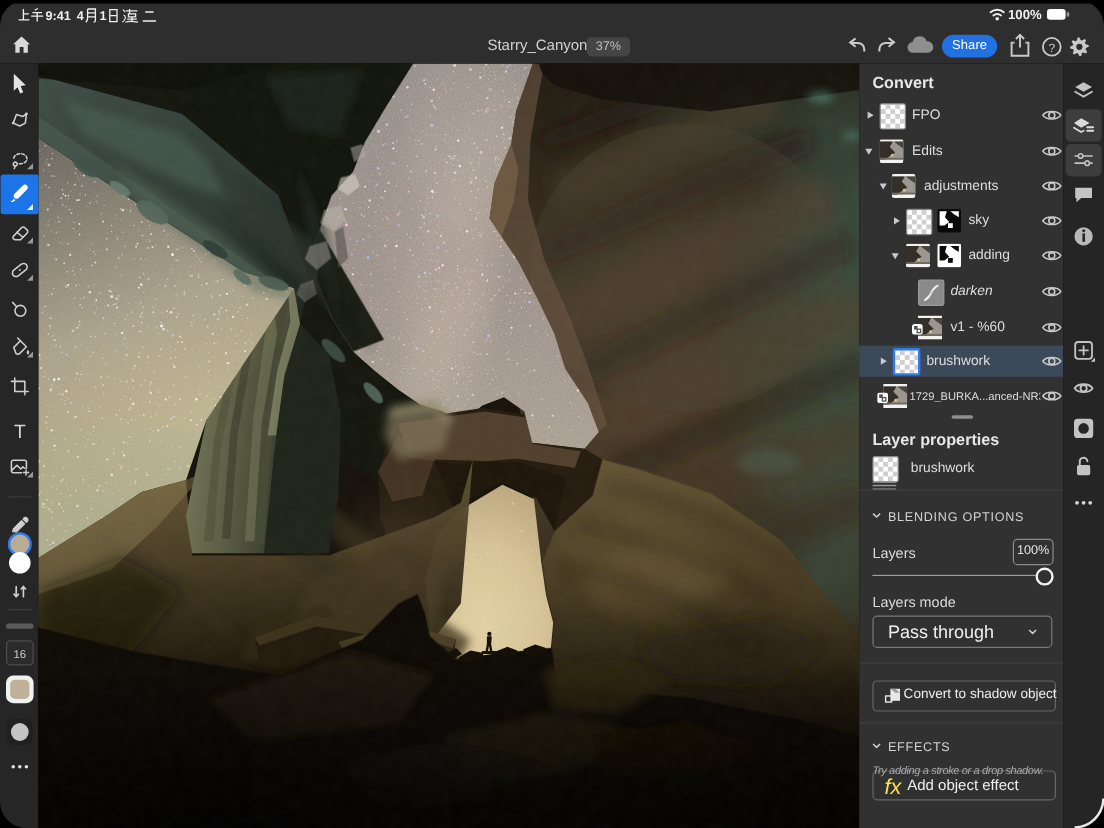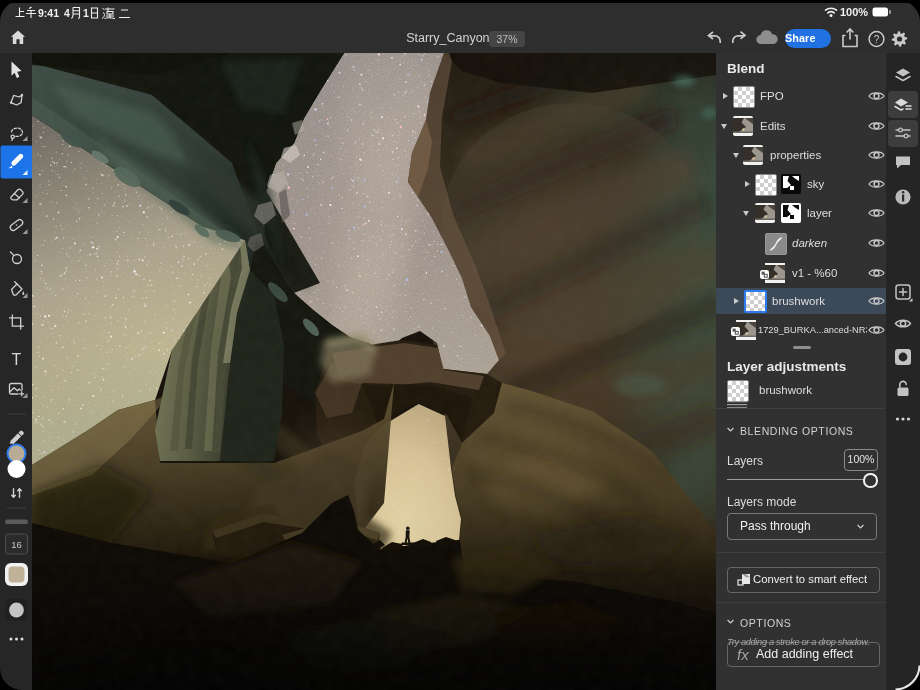--- a/index.html
+++ b/index.html
@@ -8,21 +8,21 @@
   .abs{position:absolute;}
   #topbar{left:0;top:0;width:920px;height:53px;background:#2e2e2e;}
   #topblack{left:0;top:0;width:920px;height:3px;background:#000;}
   #status-left{left:15px;top:6px;width:130px;height:14px;}
   #ttl{left:0;top:28px;width:920px;height:22px;text-align:center;color:#d3d3d3;font-size:12.5px;line-height:20px;}
   #zoombadge{left:489px;top:31px;width:36px;height:16px;background:#454545;border-radius:4px;
              color:#bdbdbd;font-size:10.5px;line-height:16px;text-align:center;}
   #home{left:10px;top:30px;}
   #tright{left:700px;top:22px;}
   #sharebtn{left:785px;top:29px;width:46px;height:19px;border-radius:10px;background:#2271e3;
-            color:#fff;font-size:10.8px;font-weight:700;letter-spacing:0.1px;line-height:19px;}
+            color:#fff;font-size:10.8px;font-weight:400;letter-spacing:0.1px;text-align:center;line-height:19px;}
   #ltool{left:0;top:53px;width:32px;height:637px;background:#262626;}
   #canvas{left:32px;top:53px;width:684px;height:637px;}
   #lpanel{left:716px;top:53px;width:170px;height:637px;background:#313131;color:#e3e3e3;}
   #rstrip{left:886px;top:53px;width:34px;height:637px;background:#252525;}
   .ptitle{font-size:13.5px;font-weight:700;color:#e8e8e8;}
   .lrow{position:absolute;left:0;width:170px;height:29px;}
   .lrow .nm{position:absolute;font-size:11.5px;color:#dedede;top:50%;transform:translateY(-50%);white-space:nowrap;}
   .thumb{position:absolute;width:20px;height:20px;top:4.5px;border-radius:2px;overflow:hidden;}
   .checker{background:
      conic-gradient(#cfcfcf 0 25%,#fff 0 50%,#cfcfcf 0 75%,#fff 0) 0 0/8px 8px;background-color:#fff;}
@@ -2402,21 +2402,21 @@
 
 <g fill="#17120a">
   <circle cx="375.8" cy="475.3" r="1.8"></circle>
   <path d="M373.8,477.3 h4 l-0.5,6.5 l1.1,6.2 h-2 l-0.9,-4.8 l-0.9,4.8 h-2 l1.1,-6.2 Z"></path>
   <path d="M370,489.5 L382,489.5 L384,492 L368,492 Z"></path>
 </g>
 
 </svg>
 
 <div class="abs" id="lpanel"></div>
-<div class="abs ptitle" style="left:727px;top:61px;">Blend</div>
+<div class="abs ptitle" style="left:727px;top:61px;">Convert</div>
 <div class="lrow" style="left:716px;top:81.5px;">
     <div class="arr r" style="left:7px;"></div>
     <div class="thumb checker" style="left:16.5px;border:1px solid #888;"></div>
     <div class="nm" style="left:44px;">FPO</div>
     <svg class="eye" style="left:152px;top:8.5px;" viewBox="0 0 17 12">
       <path d="M1,6 C3.5,1.8 13.5,1.8 16,6 C13.5,10.2 3.5,10.2 1,6 Z" fill="none" stroke="#c9c9c9" stroke-width="1.3"></path>
       <circle cx="8.5" cy="6" r="2.5" fill="none" stroke="#c9c9c9" stroke-width="1.3"></circle>
       <path d="M8.5,3.5 A2.5,2.5 0 0 0 6,6" stroke="#c9c9c9" stroke-width="1" fill="none"></path>
     </svg>
   </div>
@@ -2440,21 +2440,21 @@
 <div class="lrow" style="left:716px;top:140.5px;">
     <div class="arr d" style="left:17px;"></div>
     <div class="thumb" style="left:26.5px;"><svg width="20" height="20" viewBox="0 0 20 20">
         <rect width="20" height="20" fill="#f2f2f2"></rect>
         <rect x="0" y="2" width="20" height="15" fill="#9b968e"></rect>
         <path d="M0,2 H11 L8.5,6.5 13,11 8,14.5 5,17 H0 Z" fill="#342f28"></path>
         <path d="M12,2 H20 V8 L15,4.5 Z" fill="#4a453c"></path>
         <rect x="0" y="15.5" width="20" height="1.5" fill="#6e6a62"></rect>
         <circle cx="10.5" cy="13.5" r="1.2" fill="#d8c49a"></circle>
       </svg></div>
-    <div class="nm" style="left:54px;">properties</div>
+    <div class="nm" style="left:54px;">adjustments</div>
     <svg class="eye" style="left:152px;top:8.5px;" viewBox="0 0 17 12">
       <path d="M1,6 C3.5,1.8 13.5,1.8 16,6 C13.5,10.2 3.5,10.2 1,6 Z" fill="none" stroke="#c9c9c9" stroke-width="1.3"></path>
       <circle cx="8.5" cy="6" r="2.5" fill="none" stroke="#c9c9c9" stroke-width="1.3"></circle>
       <path d="M8.5,3.5 A2.5,2.5 0 0 0 6,6" stroke="#c9c9c9" stroke-width="1" fill="none"></path>
     </svg>
   </div>
 <div class="lrow" style="left:716px;top:169.5px;">
     <div class="arr r" style="left:29px;"></div>
     <div class="thumb checker" style="left:38.5px;border:1px solid #888;"></div>
     <div class="thumb" style="left:64.5px;"><svg width="20" height="20" viewBox="0 0 20 20">
@@ -2479,21 +2479,21 @@
         <path d="M12,2 H20 V8 L15,4.5 Z" fill="#4a453c"></path>
         <rect x="0" y="15.5" width="20" height="1.5" fill="#6e6a62"></rect>
         <circle cx="10.5" cy="13.5" r="1.2" fill="#d8c49a"></circle>
       </svg></div>
     <div class="thumb" style="left:64.5px;"><svg width="20" height="20" viewBox="0 0 20 20">
         <rect width="20" height="20" fill="#fff"></rect>
         <path d="M2,2 H8 L6.5,7 L10,11 L6,14 H2 Z" fill="#0a0a0a"></path>
         <path d="M11,2 H18 V7 L14,4.5 Z" fill="#0a0a0a"></path>
         <rect x="9" y="12" width="4" height="4" fill="#0a0a0a"></rect>
       </svg></div>
-    <div class="nm" style="left:91px;">layer</div>
+    <div class="nm" style="left:91px;">adding</div>
     <svg class="eye" style="left:152px;top:8.5px;" viewBox="0 0 17 12">
       <path d="M1,6 C3.5,1.8 13.5,1.8 16,6 C13.5,10.2 3.5,10.2 1,6 Z" fill="none" stroke="#c9c9c9" stroke-width="1.3"></path>
       <circle cx="8.5" cy="6" r="2.5" fill="none" stroke="#c9c9c9" stroke-width="1.3"></circle>
       <path d="M8.5,3.5 A2.5,2.5 0 0 0 6,6" stroke="#c9c9c9" stroke-width="1" fill="none"></path>
     </svg>
   </div>
 <div class="lrow" style="left:716px;top:228.5px;font-style:italic;">
     <div class="thumb" style="left:49px;background:#8a8a8a;border:1px solid #999;"><svg width="20" height="20" viewBox="0 0 20 20">
         <path d="M4,16 C10,16 10,4 16,4" stroke="#f2f2f2" stroke-width="1.6" fill="none"></path>
         <path d="M4,16 L16,4" stroke="#cfcfcf" stroke-width="0.8" fill="none"></path>
@@ -2549,21 +2549,21 @@
         <rect x="4.8" y="4.8" width="3.2" height="3.2" fill="none" stroke="#555" stroke-width="1.2"></rect>
       </svg></div>
     <div class="nm" style="left:42px;font-size:9.3px;width:109px;overflow:hidden;">1729_BURKA...anced-NR33</div>
     <svg class="eye" style="left:152px;top:8.5px;" viewBox="0 0 17 12">
       <path d="M1,6 C3.5,1.8 13.5,1.8 16,6 C13.5,10.2 3.5,10.2 1,6 Z" fill="none" stroke="#c9c9c9" stroke-width="1.3"></path>
       <circle cx="8.5" cy="6" r="2.5" fill="none" stroke="#c9c9c9" stroke-width="1.3"></circle>
       <path d="M8.5,3.5 A2.5,2.5 0 0 0 6,6" stroke="#c9c9c9" stroke-width="1" fill="none"></path>
     </svg>
   </div>
 <div class="abs" style="left:793px;top:345.5px;width:18px;height:3.5px;border-radius:2px;background:#8f8f8f;"></div>
-<div class="abs ptitle" style="left:727px;top:359px;">Layer adjustments</div>
+<div class="abs ptitle" style="left:727px;top:359px;">Layer properties</div>
 <div class="abs thumb checker" style="left:727px;top:380px;border:1px solid #888;"></div>
 <svg class="abs" style="left:727px;top:401px;" width="20" height="8" viewBox="0 0 20 8">
     <rect y="0" width="20" height="1.2" fill="#9a9a9a"></rect>
     <rect y="3" width="20" height="1.2" fill="#9a9a9a"></rect>
     <rect y="6" width="20" height="1.2" fill="#8a8a8a"></rect>
   </svg>
 <div class="abs" style="left:759px;top:384px;font-size:11.5px;color:#dedede;">brushwork</div>
 <div class="sep" style="top:407.5px;"></div>
 <div class="sep" style="top:551.5px;"></div>
 <div class="sep" style="top:601.5px;"></div>
@@ -2572,44 +2572,44 @@
       <path d="M1,1.2 L4.5,4.6 L8,1.2" stroke="#cfcfcf" stroke-width="1.5" fill="none"></path>
     </svg>
   </div>
 <div class="abs sechead" style="top:424.5px;">BLENDING OPTIONS</div>
 <div class="abs" style="left:727px;top:453.5px;font-size:12px;color:#dadada;">Layers</div>
 <div class="abs" style="left:844px;top:449px;width:32px;height:19.5px;border:1px solid #8a8a8a;border-radius:4px;color:#e3e3e3;font-size:10.5px;text-align:center;line-height:19.5px;">100%</div>
 <div class="abs" style="left:727px;top:478.5px;width:149px;height:1.6px;background:#9c9c9c;"></div>
 <div class="abs" style="left:863px;top:473px;width:10.5px;height:10.5px;border-radius:50%;border:2.2px solid #f2f2f2;background:#313131;"></div>
 <div class="abs" style="left:727px;top:495px;font-size:12px;color:#dadada;">Layers mode</div>
 <div class="abs" style="left:727px;top:513px;width:148px;height:25px;border:1px solid #787878;border-radius:4px;">
-    <span style="position:absolute;left:12px;top:5px;font-size:12px;color:#f0f0f0;">Pass through</span>
+    <span style="position:absolute;left:12px;top:5px;font-size:15px;color:#f0f0f0;">Pass through</span>
     <span style="position:absolute;right:10px;top:10px;width:10px;">
       <svg class="chev" viewBox="0 0 9 6">
         <path d="M1,1.2 L4.5,4.6 L8,1.2" stroke="#cfcfcf" stroke-width="1.5" fill="none"></path>
       </svg>
     </span>
   </div>
 <div class="btn" style="top:566.5px;height:24px;">
     <svg style="position:absolute;left:9px;top:5px;" width="14" height="14" viewBox="0 0 14 14">
       <rect x="5" y="1" width="8" height="10" fill="#e8e8e8"></rect>
       <path d="M5,1 h4 l4,3.2 h-4 Z" fill="#9a9a9a"></path>
       <rect x="1" y="7" width="5" height="5" fill="none" stroke="#e8e8e8" stroke-width="1.2"></rect>
     </svg>
-    <span style="position:absolute;left:25px;top:5px;font-size:11.3px;white-space:nowrap;">Convert to smart effect</span>
+    <span style="position:absolute;left:25px;top:5px;font-size:11.3px;white-space:nowrap;">Convert to shadow object</span>
   </div>
 <div class="abs" style="left:726px;top:619px;width:10px;">
     <svg class="chev" viewBox="0 0 9 6">
       <path d="M1,1.2 L4.5,4.6 L8,1.2" stroke="#cfcfcf" stroke-width="1.5" fill="none"></path>
     </svg>
   </div>
-<div class="abs sechead" style="top:616.5px;">OPTIONS</div>
+<div class="abs sechead" style="top:616.5px;">EFFECTS</div>
 <div class="btn" style="top:641.5px;height:23px;">
-    <span class="it" style="position:absolute;left:9px;top:3px;font-size:15px;color:#a3a3a3;">fx</span>
-    <span style="position:absolute;left:28px;top:4px;font-size:12.5px;">Add adding effect</span>
+    <span class="it" style="position:absolute;left:9px;top:3px;font-size:18px;color:#fde047;">fx</span>
+    <span style="position:absolute;left:28px;top:4px;font-size:12.5px;">Add object effect</span>
   </div>
 <div class="abs it" style="left:727px;top:637px;font-size:9.2px;letter-spacing:-0.3px;color:#a9a9a9;white-space:nowrap;text-align:center;">Try adding a stroke or a drop shadow.</div>
 
 <div class="abs" id="rstrip"></div>
 <svg class="abs" style="left:886px;top:53px" width="34" height="637" viewBox="0 0 34 637">
 <g transform="translate(17,22)" stroke="#c3c3c3" fill="none" stroke-width="1.5" stroke-linejoin="round" stroke-linecap="round">
       <path d="M0,-6.5 L7,-2.5 L0,1.5 L-7,-2.5 Z" fill="#c3c3c3" stroke="none"></path>
       <path d="M-7,1.5 L0,5.5 L7,1.5"></path>
     </g>
 <rect x="2" y="38" width="30" height="27" rx="4" fill="#3d3d3d"></rect>

